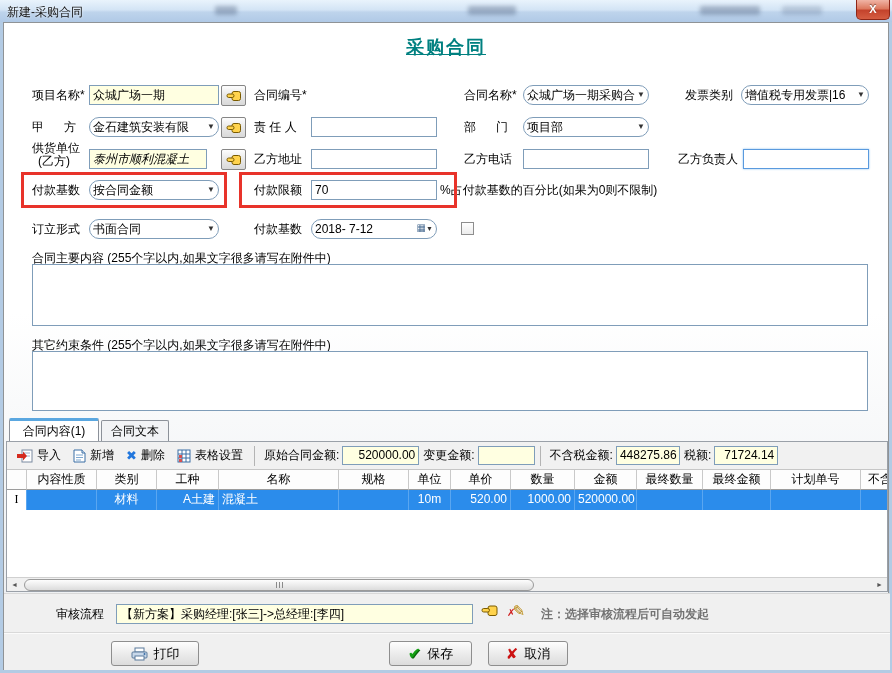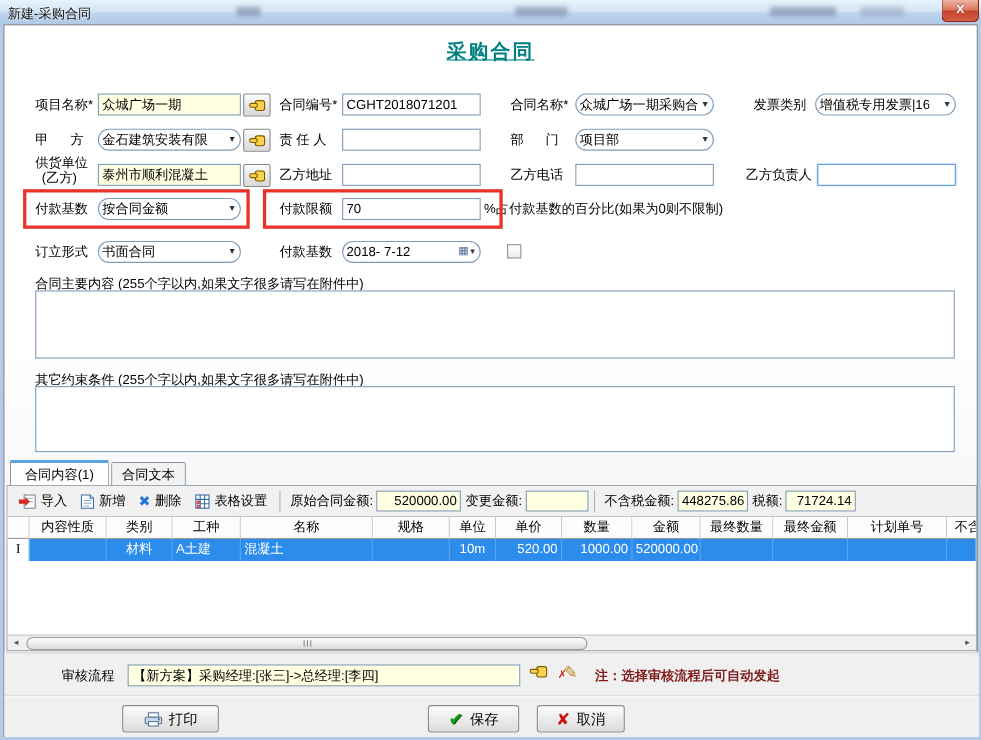--- a/index.html
+++ b/index.html
@@ -25,21 +25,21 @@
     background:linear-gradient(180deg,#ffffff 0%,#ffffff 45%,#f2f4f6 75%,#ebedf0 100%);
     border:1px solid #8f9396; }
 
   .page-title { position:absolute; top:12px; left:0; width:100%; text-align:center;
     font-size:18px; font-weight:bold; letter-spacing:2px; color:#008080; text-decoration:underline; }
 
   .lbl { position:absolute; height:20px; line-height:20px; white-space:pre; }
   .ctl { position:absolute; height:20px; border:1px solid #7f9db9; background:#fff;
     font-size:12px; line-height:18px; padding:0 3px; overflow:hidden; white-space:nowrap; }
   .yellow { background:#ffffe1; }
-  .combo { display:flex; align-items:center; justify-content:space-between;border-radius:10px; }
+  .combo { display:flex; align-items:flex-end; justify-content:space-between;border-radius:10px; }
   .combo .arr { font-size:8px; color:#333; margin-left:2px; flex:none; }
   .focus { border:1px solid #5a9ade; box-shadow:0 0 2px #8cc0ef; }
   .handbtn { position:absolute; width:25px; height:21px; border:1px solid #868686; border-radius:2px;
     background:linear-gradient(180deg,#fdfdfd,#e8e8e8 50%,#d9d9d9); display:flex; align-items:center;
     justify-content:center; cursor:pointer; }
   .hint { position:absolute; height:20px; line-height:20px; font-size:12px; }
   .chk { position:absolute; width:13px; height:13px; border:1px solid #8e8e8e; background:linear-gradient(180deg,#fff,#ececec); }
   .redbox { position:absolute; border:3px solid #e8332a; z-index:5; pointer-events:none; }
   .txtarea { position:absolute; border:1px solid #7f9db9; background:#fff; }
 
@@ -80,21 +80,21 @@
   .sthumb { position:absolute; left:2px; top:1px; width:60%; height:12px; border:1px solid #9a9a9a;
     border-radius:6px; background:linear-gradient(180deg,#fdfdfd,#dcdcdc); cursor:pointer;
     display:flex; align-items:center; justify-content:center; gap:2px; }
   .grip { width:1px; height:6px; background:#8a8a8a; }
 
   
   .footer { position:absolute; top:570px; left:0; width:886px; height:77px; background:#f0f0f0;
     border-top:1px solid #d8d8d8; }
   .flow-inp { position:absolute; top:10px; left:112px; width:357px; height:20px; border:1px solid #7f9db9;
     background:#ffffe1; line-height:18px; padding:0 4px; overflow:hidden; white-space:nowrap; }
-  .note { position:absolute; top:10px; left:537px; height:20px; line-height:20px; color:#7f1d1d; font-weight:bold; }
+  .note { position:absolute; top:10px; left:537px; height:20px; line-height:20px; color:#737373; font-weight:bold; }
   .btn-sep { position:absolute; top:38px; left:0; width:100%; height:2px;
     border-top:1px solid #d9d9d9; border-bottom:1px solid #fbfbfb; }
   .pbtn { position:absolute; top:47px; height:25px; border:1px solid #8e8e8e; border-radius:3px;
     background:linear-gradient(180deg,#fdfdfd,#ececec 50%,#dcdcdc); display:flex; align-items:center;
     justify-content:center; gap:6px; font-size:13px; cursor:pointer; }
   .ico-check { color:#14a014; font-weight:bold; font-size:16px; text-shadow:1px 1px 0 #0a660a; }
   .ico-x { color:#cc1212; font-weight:bold; font-size:15px; }
   .ico-bluex { color:#2277dd; font-weight:bold; font-size:13px; }
   .pencil { color:#b8860b; font-size:15px; }
   .pencil .rx { color:#d02020; font-size:10px; font-weight:bold; margin-right:-3px; }
@@ -121,21 +121,20 @@
     <div class="ctl yellow" style="left:85px;top:62px;width:130px;">众城广场一期</div>
     <div class="handbtn" style="left:217px;top:62px;">
       <svg width="16" height="12">
           <g fill="#ffd34d" stroke="#7a5b00" stroke-width="1">
             <rect x="6" y="1.5" width="8.5" height="9" rx="2"></rect>
             <rect x="1" y="4" width="7" height="3.5" rx="1.7"></rect>
           </g>
         </svg>
     </div>
     <span class="lbl" style="left:250px;top:62px;">合同编号*</span>
-    <div class="ctl" style="left:307px;top:62px;width:126px;">CGHT2018071201</div>
     <span class="lbl" style="left:460px;top:62px;">合同名称*</span>
     <div class="ctl combo" style="left:519px;top:62px;width:126px;">
       <span style="overflow:hidden;white-space:nowrap;">众城广场一期采购合</span>
         <span class="arr">▼</span>
     </div>
     <span class="lbl" style="left:681px;top:62px;">发票类别</span>
     <div class="ctl combo" style="left:737px;top:62px;width:128px;">
       <span style="overflow:hidden;white-space:nowrap;">增值税专用发票|16</span>
         <span class="arr">▼</span>
     </div>
@@ -156,21 +155,21 @@
     <span class="lbl" style="left:250px;top:94px;">责 任 人</span>
     <div class="ctl" style="left:307px;top:94px;width:126px;"></div>
     <span class="lbl" style="left:460px;top:94px;">部      门</span>
     <div class="ctl combo" style="left:519px;top:94px;width:126px;">
       <span>项目部</span>
         <span class="arr">▼</span>
     </div>
 
     <span class="lbl" style="left:28px;top:119px;height:13px;line-height:13px;">供货单位</span>
     <span class="lbl" style="left:34px;top:132px;height:13px;line-height:13px;">(乙方)</span>
-    <div class="ctl yellow" style="left:85px;top:126px;width:130px;">泰州市顺利混凝土</div>
+    <div class="ctl yellow" style="left:85px;top:126px;width:118px;font-style:italic;">泰州市顺利混凝土</div>
     <div class="handbtn" style="left:217px;top:126px;">
       <svg width="16" height="12">
           <g fill="#ffd34d" stroke="#7a5b00" stroke-width="1">
             <rect x="6" y="1.5" width="8.5" height="9" rx="2"></rect>
             <rect x="1" y="4" width="7" height="3.5" rx="1.7"></rect>
           </g>
         </svg>
     </div>
     <span class="lbl" style="left:250px;top:126px;">乙方地址</span>
     <div class="ctl" style="left:307px;top:126px;width:126px;"></div>
@@ -273,21 +272,21 @@
           <div class="g-cell" style="width:62px;">金额</div>
           <div class="g-cell" style="width:66px;">最终数量</div>
           <div class="g-cell" style="width:68px;">最终金额</div>
           <div class="g-cell" style="width:90px;">计划单号</div>
           <div class="g-cell" style="width:38px;border-right:none;">不含</div>
         </div>
         <div class="g-row g-data">
           <div class="g-cell g-sel">I</div>
           <div class="g-cell" style="width:70px;"></div>
           <div class="g-cell" style="width:60px;text-align:center;">材料</div>
-          <div class="g-cell" style="width:62px;text-align:left;">A土建</div>
+          <div class="g-cell" style="width:62px;text-align:right;">A土建</div>
           <div class="g-cell" style="width:120px;">混凝土</div>
           <div class="g-cell" style="width:70px;"></div>
           <div class="g-cell" style="width:42px;text-align:center;">10m</div>
           <div class="g-cell num" style="width:60px;">520.00</div>
           <div class="g-cell num" style="width:64px;">1000.00</div>
           <div class="g-cell" style="width:62px;">520000.00</div>
           <div class="g-cell" style="width:66px;"></div>
           <div class="g-cell" style="width:68px;"></div>
           <div class="g-cell" style="width:90px;"></div>
           <div class="g-cell" style="width:38px;border-right:none;"></div>

